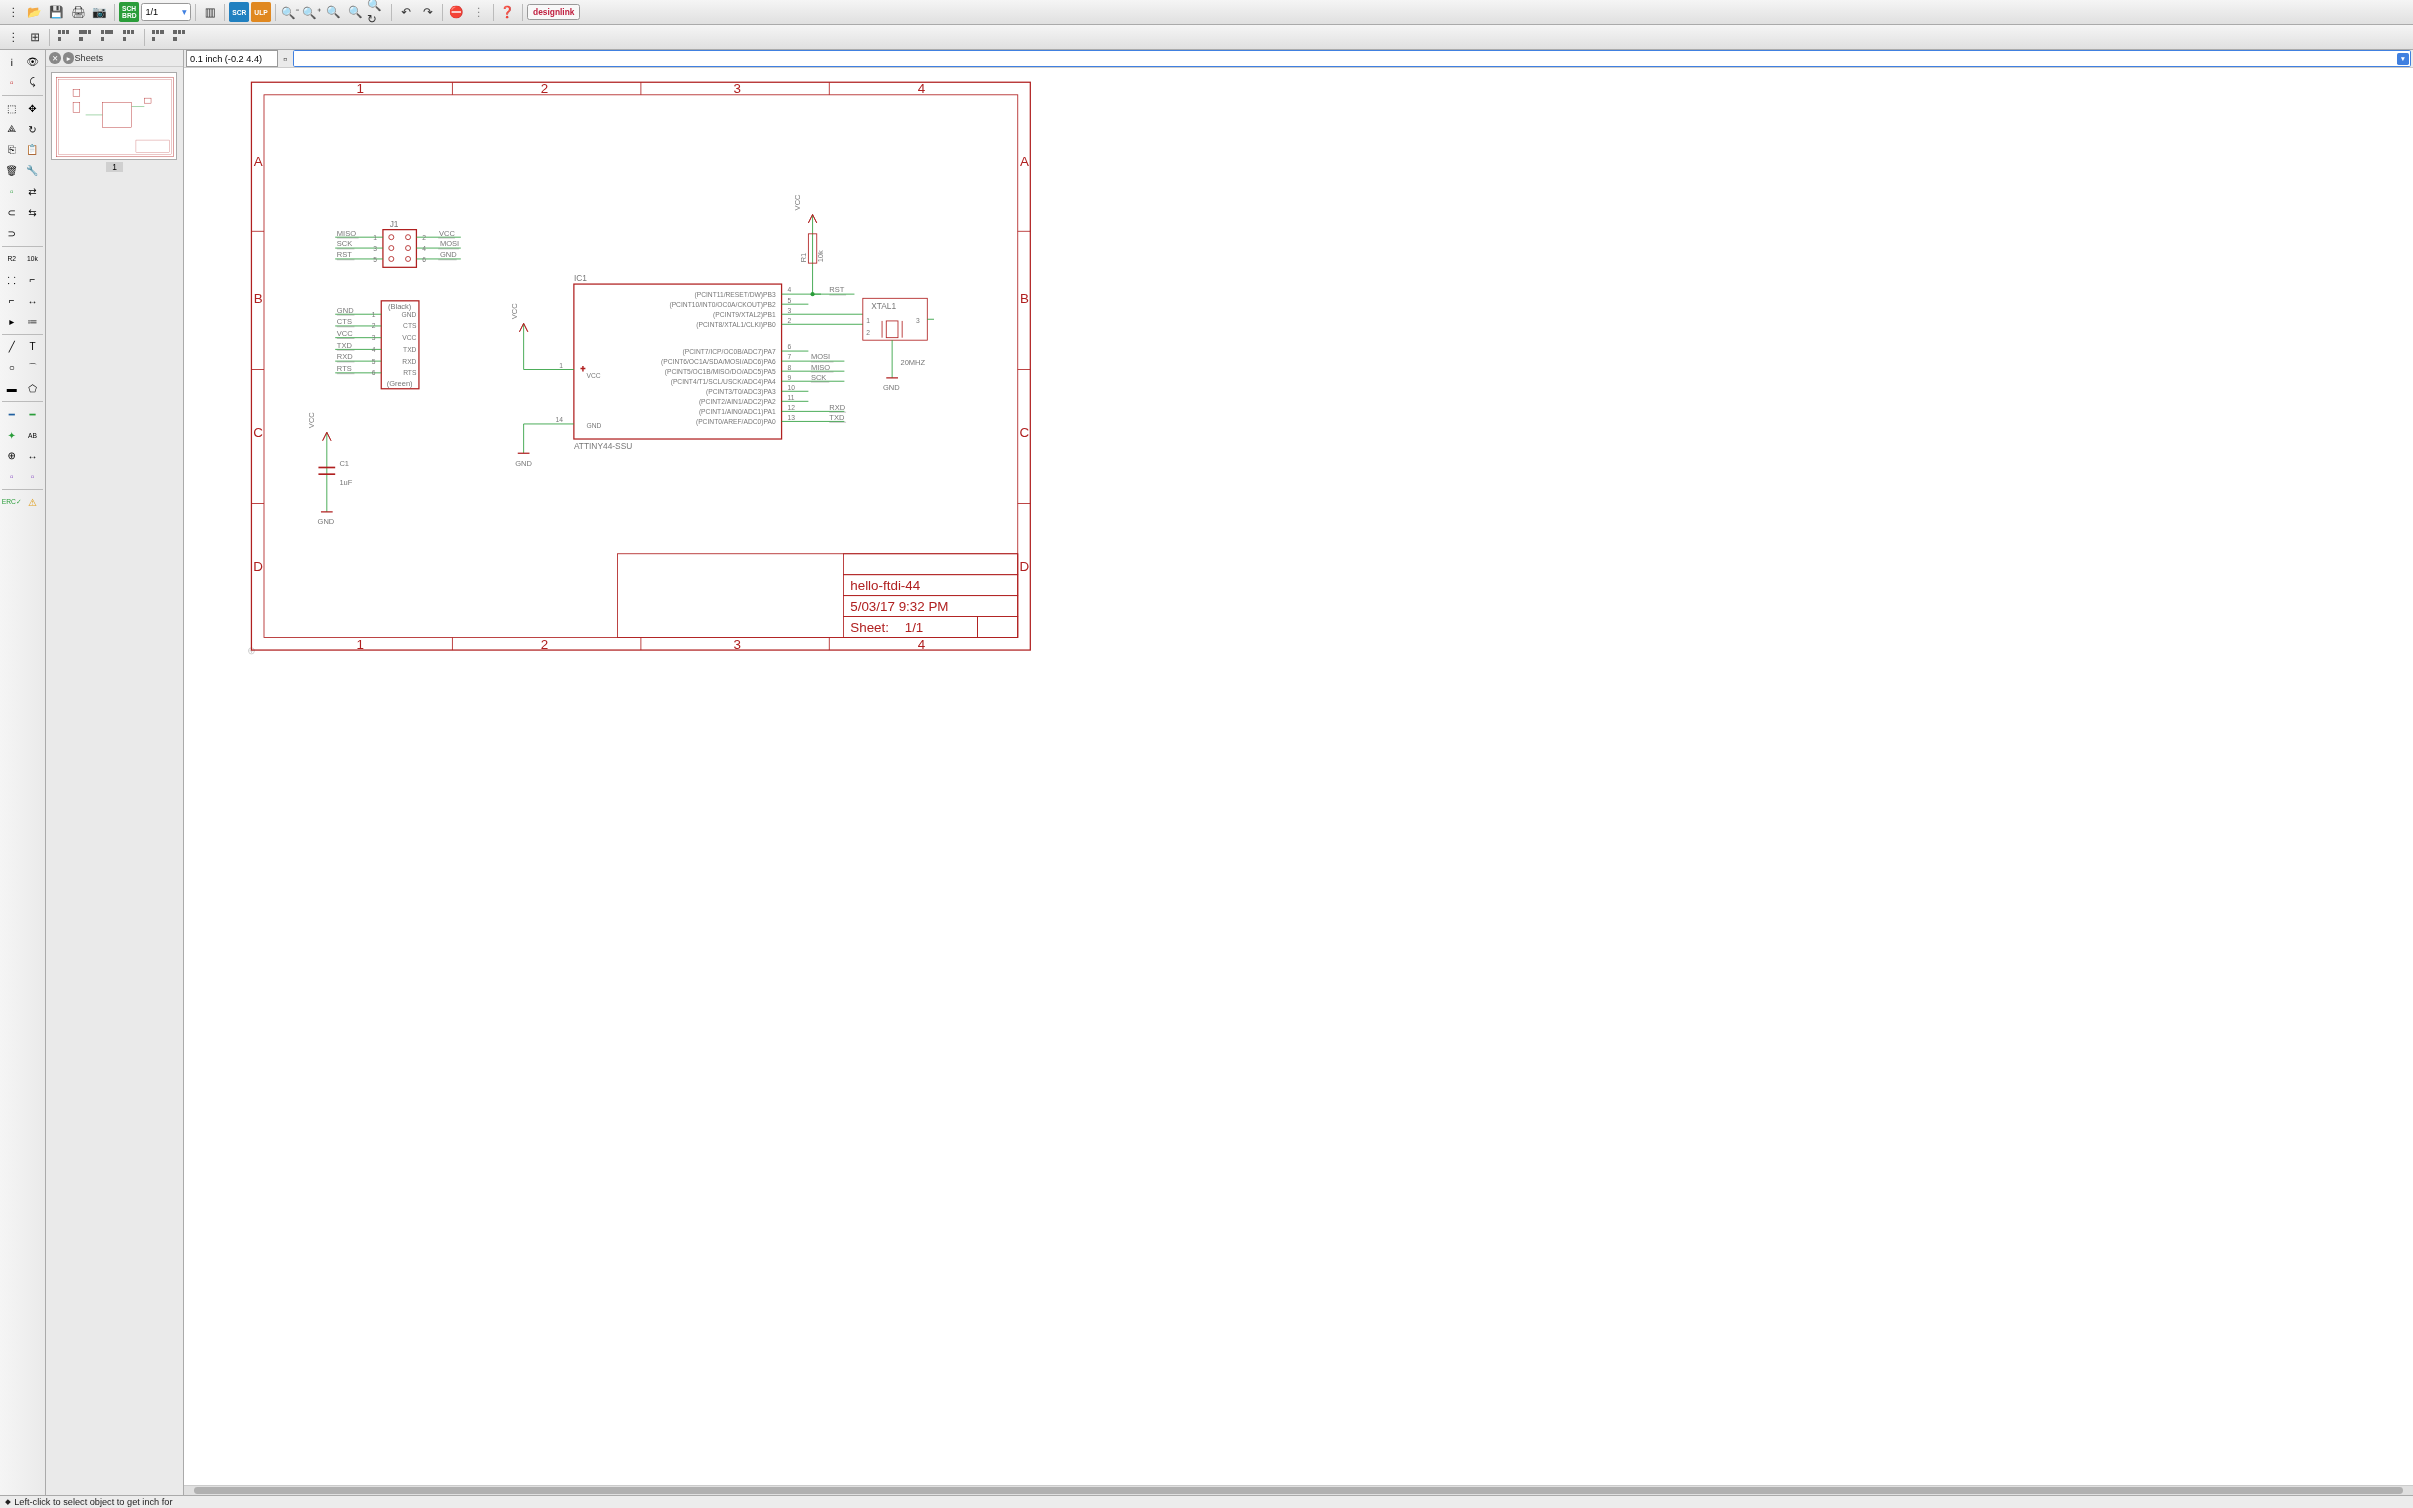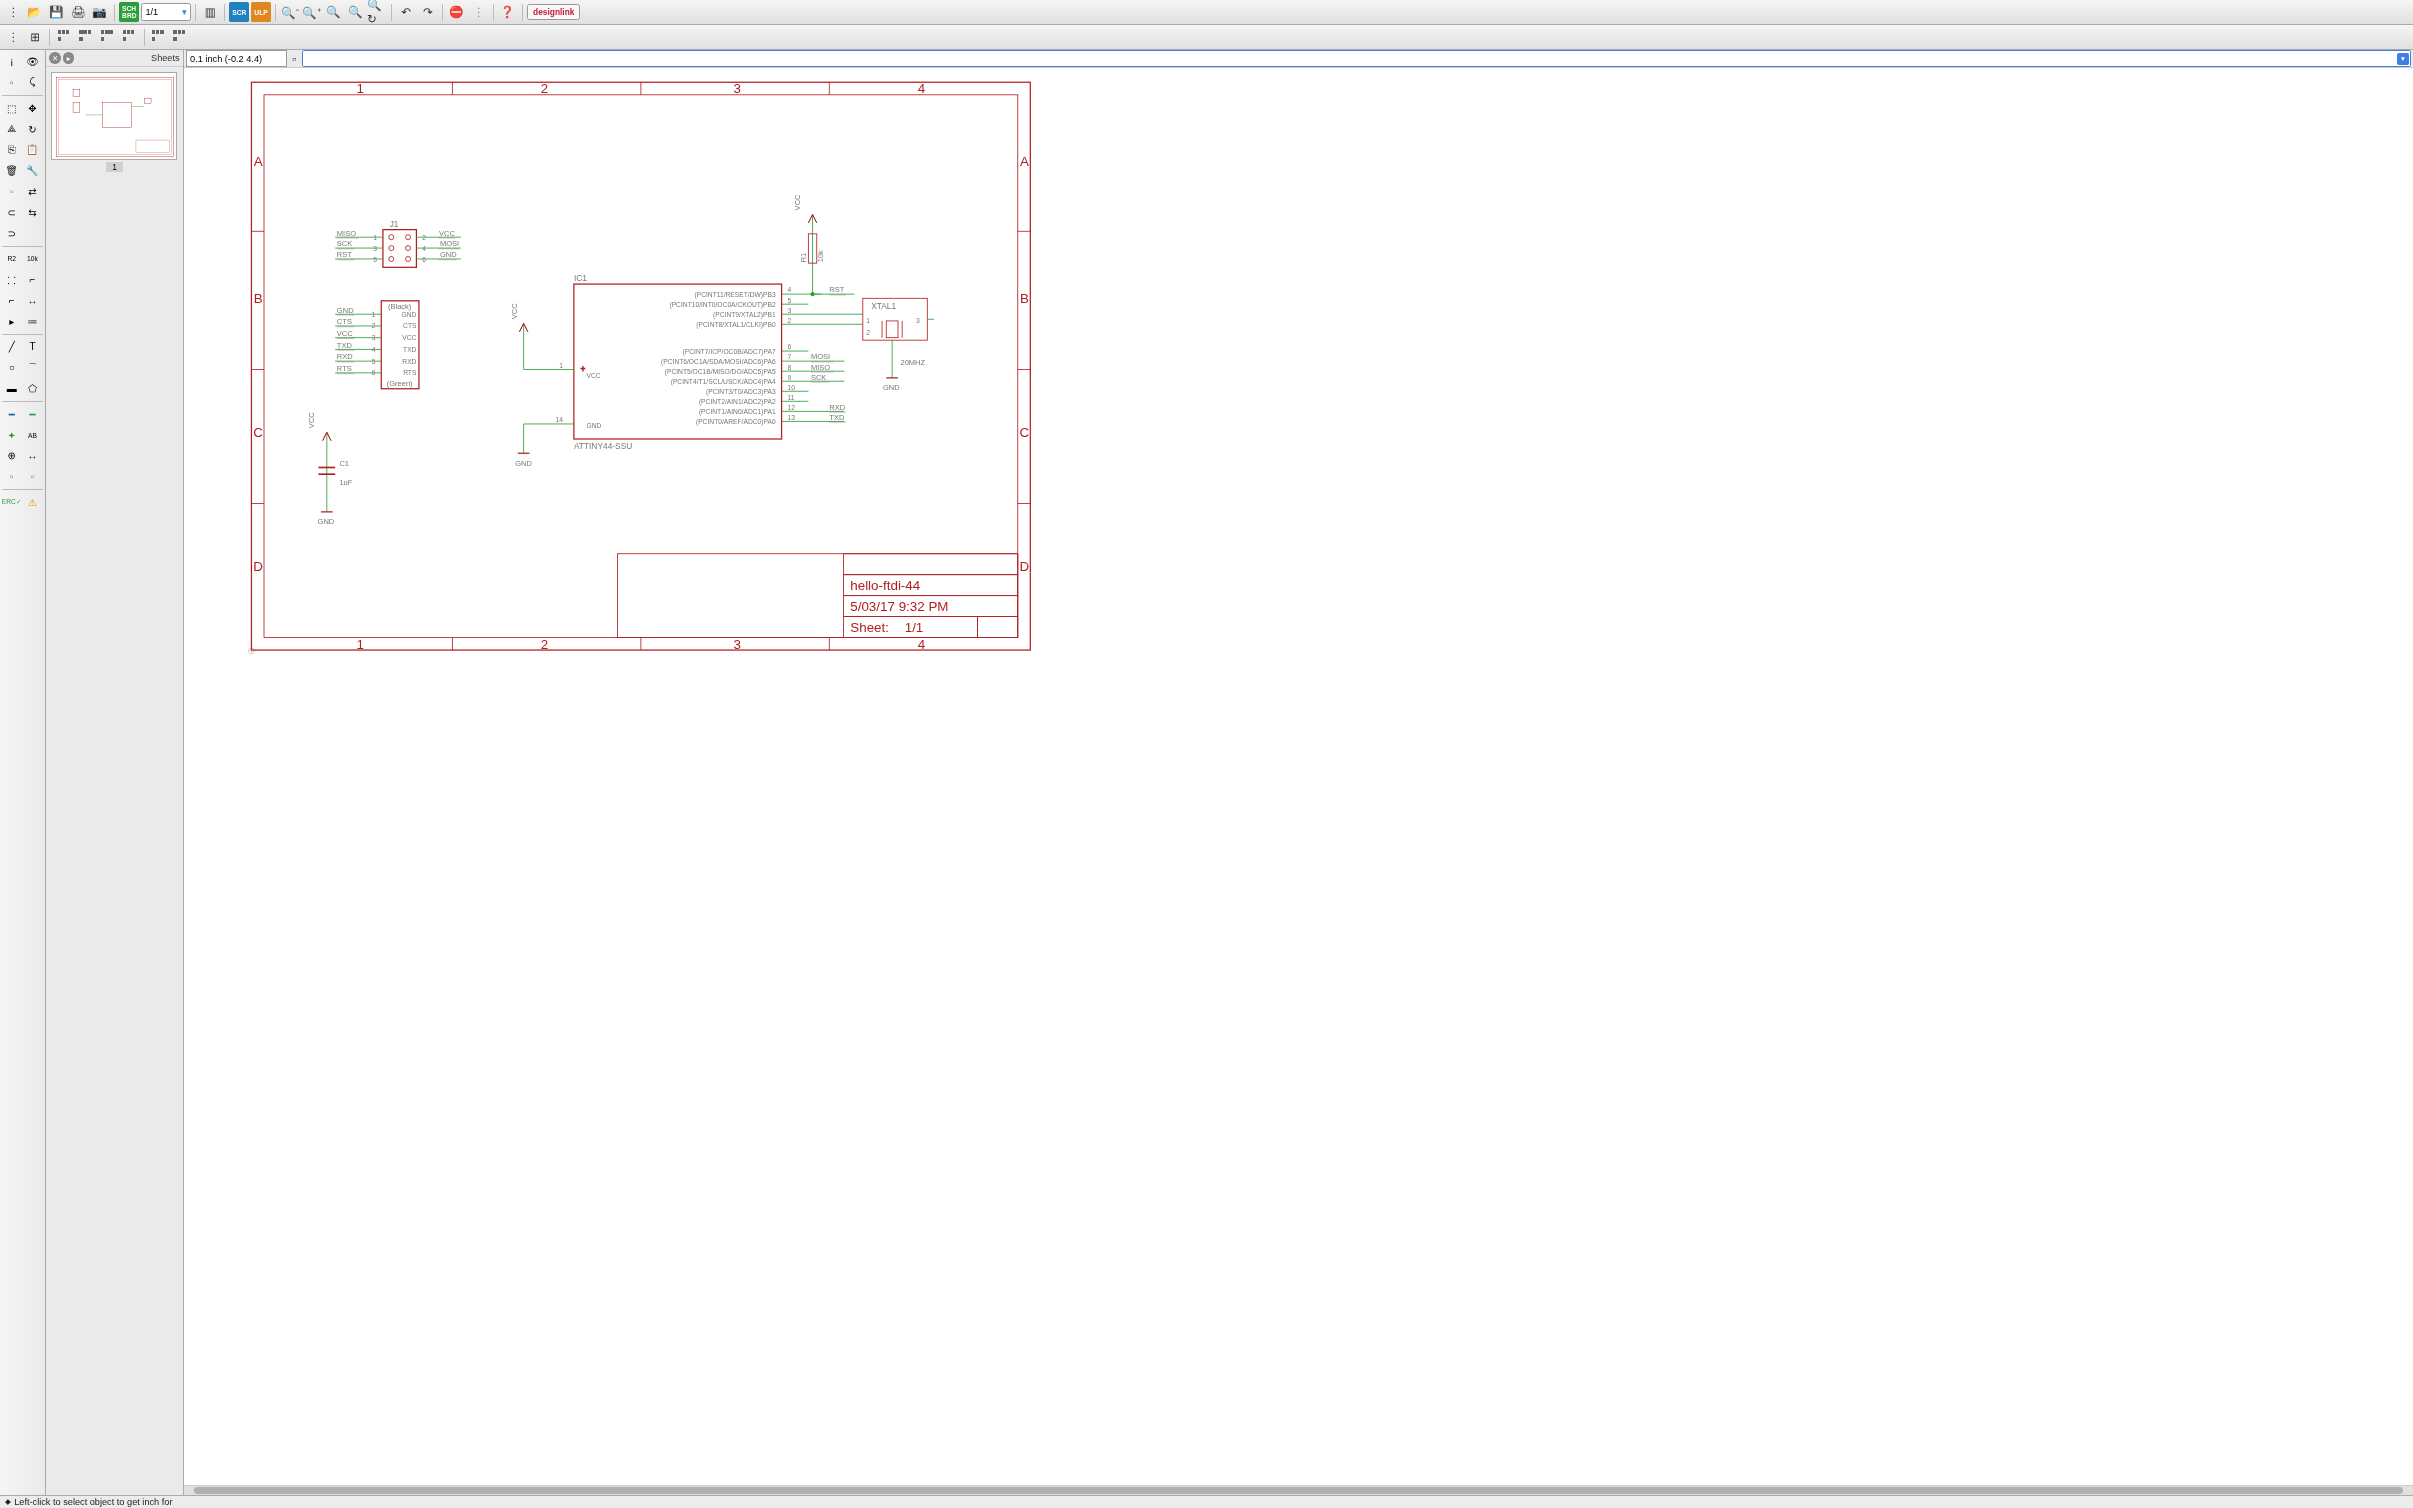--- a/index.html
+++ b/index.html
@@ -29,29 +29,29 @@
 .left-tools { width: 46px; background: linear-gradient(90deg,#f5f5f5,#eaeaea); border-right: 0.8px solid #aaa; display: flex; flex-direction: column; padding: 1.7px; gap: 0.8px; }
 .tool-row { display: flex; gap: 0.8px; }
 .tool-btn { width: 20px; height: 20px; display: flex; align-items: center; justify-content: center; cursor: pointer; border-radius: 1.7px; font-size: 10px; }
 .tool-sep { height: 0.8px; background: #bbb; margin: 1.7px 0; }
 
 
 .sheets-panel { width: 138px; background: #eaeaea; border-right: 0.8px solid #aaa; display: flex; flex-direction: column; }
 .sheets-header { height: 17px; display: flex; align-items: center; border-bottom: 0.8px solid #ccc; padding: 0 3.4px; }
 .sheets-header-btns { display: flex; gap: 1.7px; }
 .close-btn { width: 11.7px; height: 11.7px; border-radius: 50%; background: #888; color: white; font-size: 7.5px; display: flex; align-items: center; justify-content: center; cursor: pointer; }
-.sheets-title { flex: 1; text-align: right; font-size: 9.2px; color: #333; }
+.sheets-title { flex: 1; text-align: left; font-size: 9.2px; color: #333; }
 .sheets-thumb-area { padding: 5px; }
 .sheet-thumb { width: 126px; height: 88px; background: white; border: 0.8px solid #aaa; overflow: hidden; position: relative; }
 .sheet-num { text-align: center; background: #d0d0d0; width: 17px; margin: 1.7px auto; font-size: 8.4px; }
 
 
 .canvas-area { flex: 1; display: flex; flex-direction: column; background: #eaeaea; }
 .canvas-top-bar { height: 18.4px; display: flex; align-items: center; gap: 1.7px; padding: 0 1.7px; border-bottom: 0.8px solid #ccc; }
-.coord-box { width: 101px; height: 17px; background: white; border: 0.8px solid #999; padding: 0 3.4px; font-size: 9.2px; display: flex; align-items: center; }
+.coord-box { width: 92px; height: 17px; background: white; border: 0.8px solid #999; padding: 0 3.4px; font-size: 9.2px; display: flex; align-items: center; }
 .cmd-line { flex: 1; height: 17px; background: white; border: 0.8px solid #4080e0; border-radius: 1.7px; padding: 0 3.4px; position: relative; }
 .cmd-line::after { content: "▾"; position: absolute; right: 1.7px; top: 1.7px; color: white; background: #4080e0; width: 11.7px; height: 11.7px; display: flex; align-items: center; justify-content: center; font-size: 7.5px; border-radius: 1.7px; }
 .canvas-viewport { flex: 1; background: white; overflow: auto; position: relative; }
 .schematic-svg { display: block; }
 
 
 .status-bar { height: 12.6px; background: #ececec; border-top: 0.8px solid #aaa; display: flex; align-items: center; padding: 0 5px; font-size: 9.2px; color: #222; }
 .status-bar::before { content: "◆"; margin-right: 3.4px; font-size: 7.5px; }
 
 

